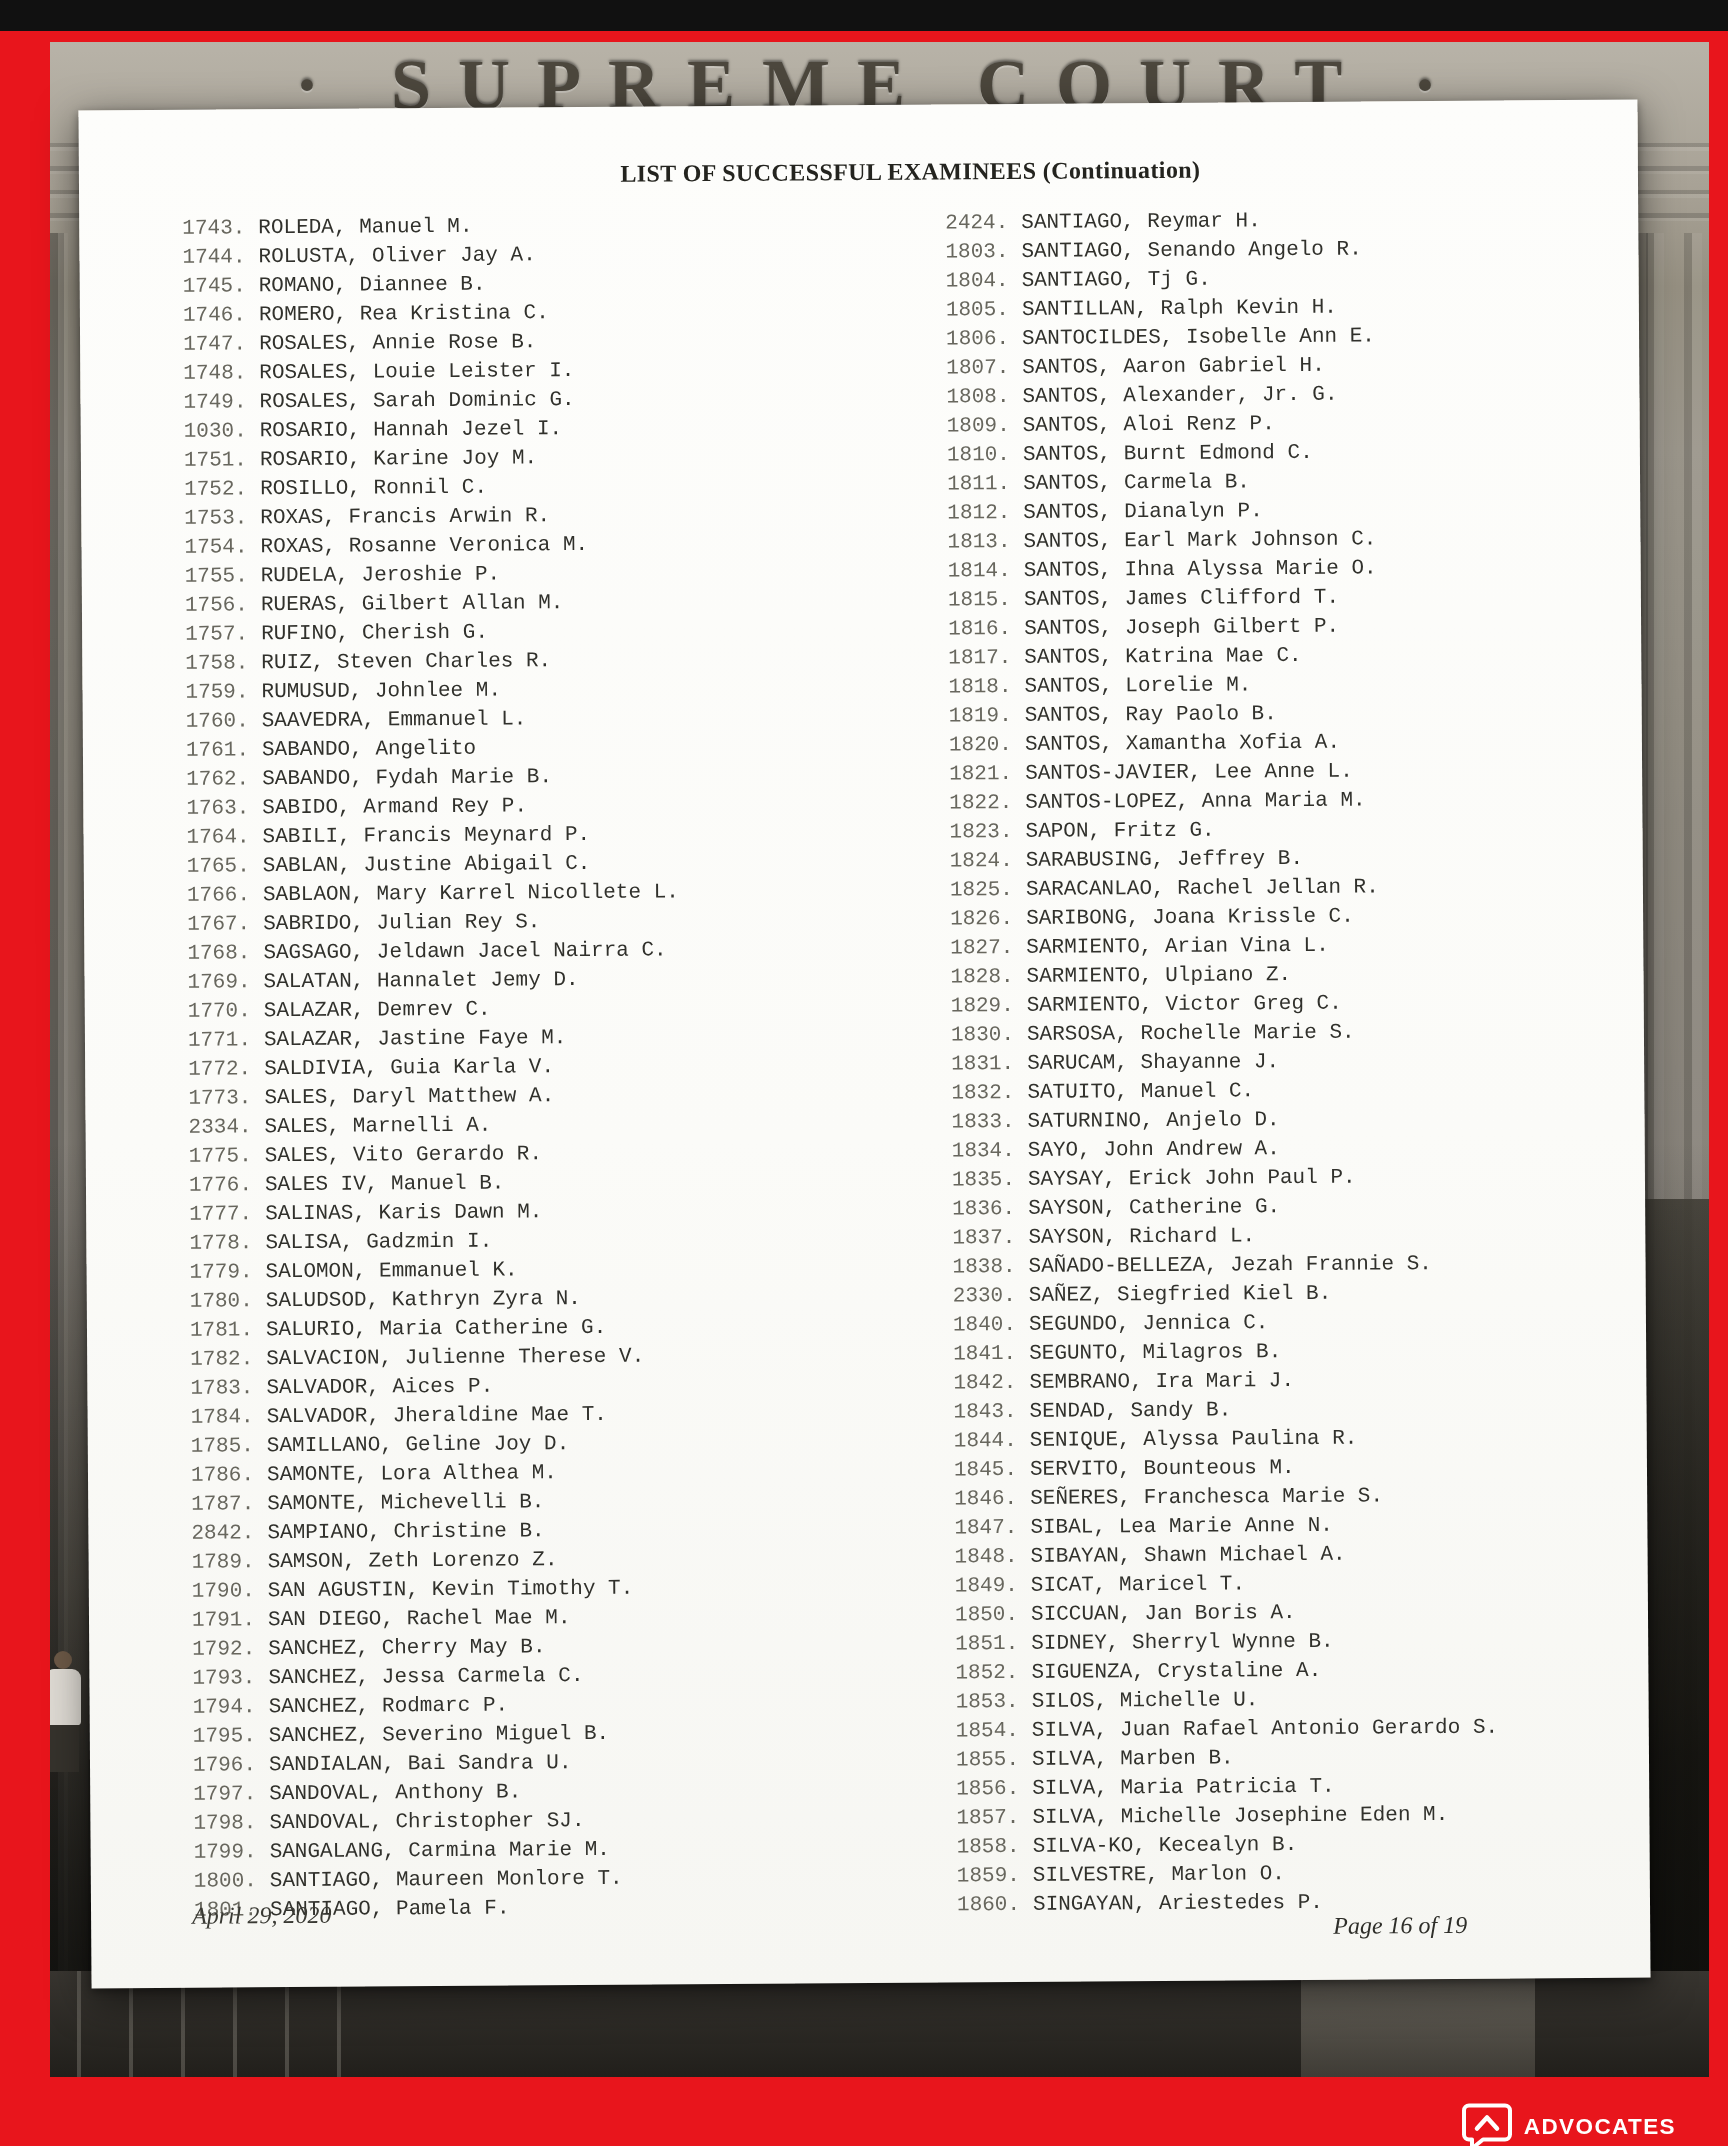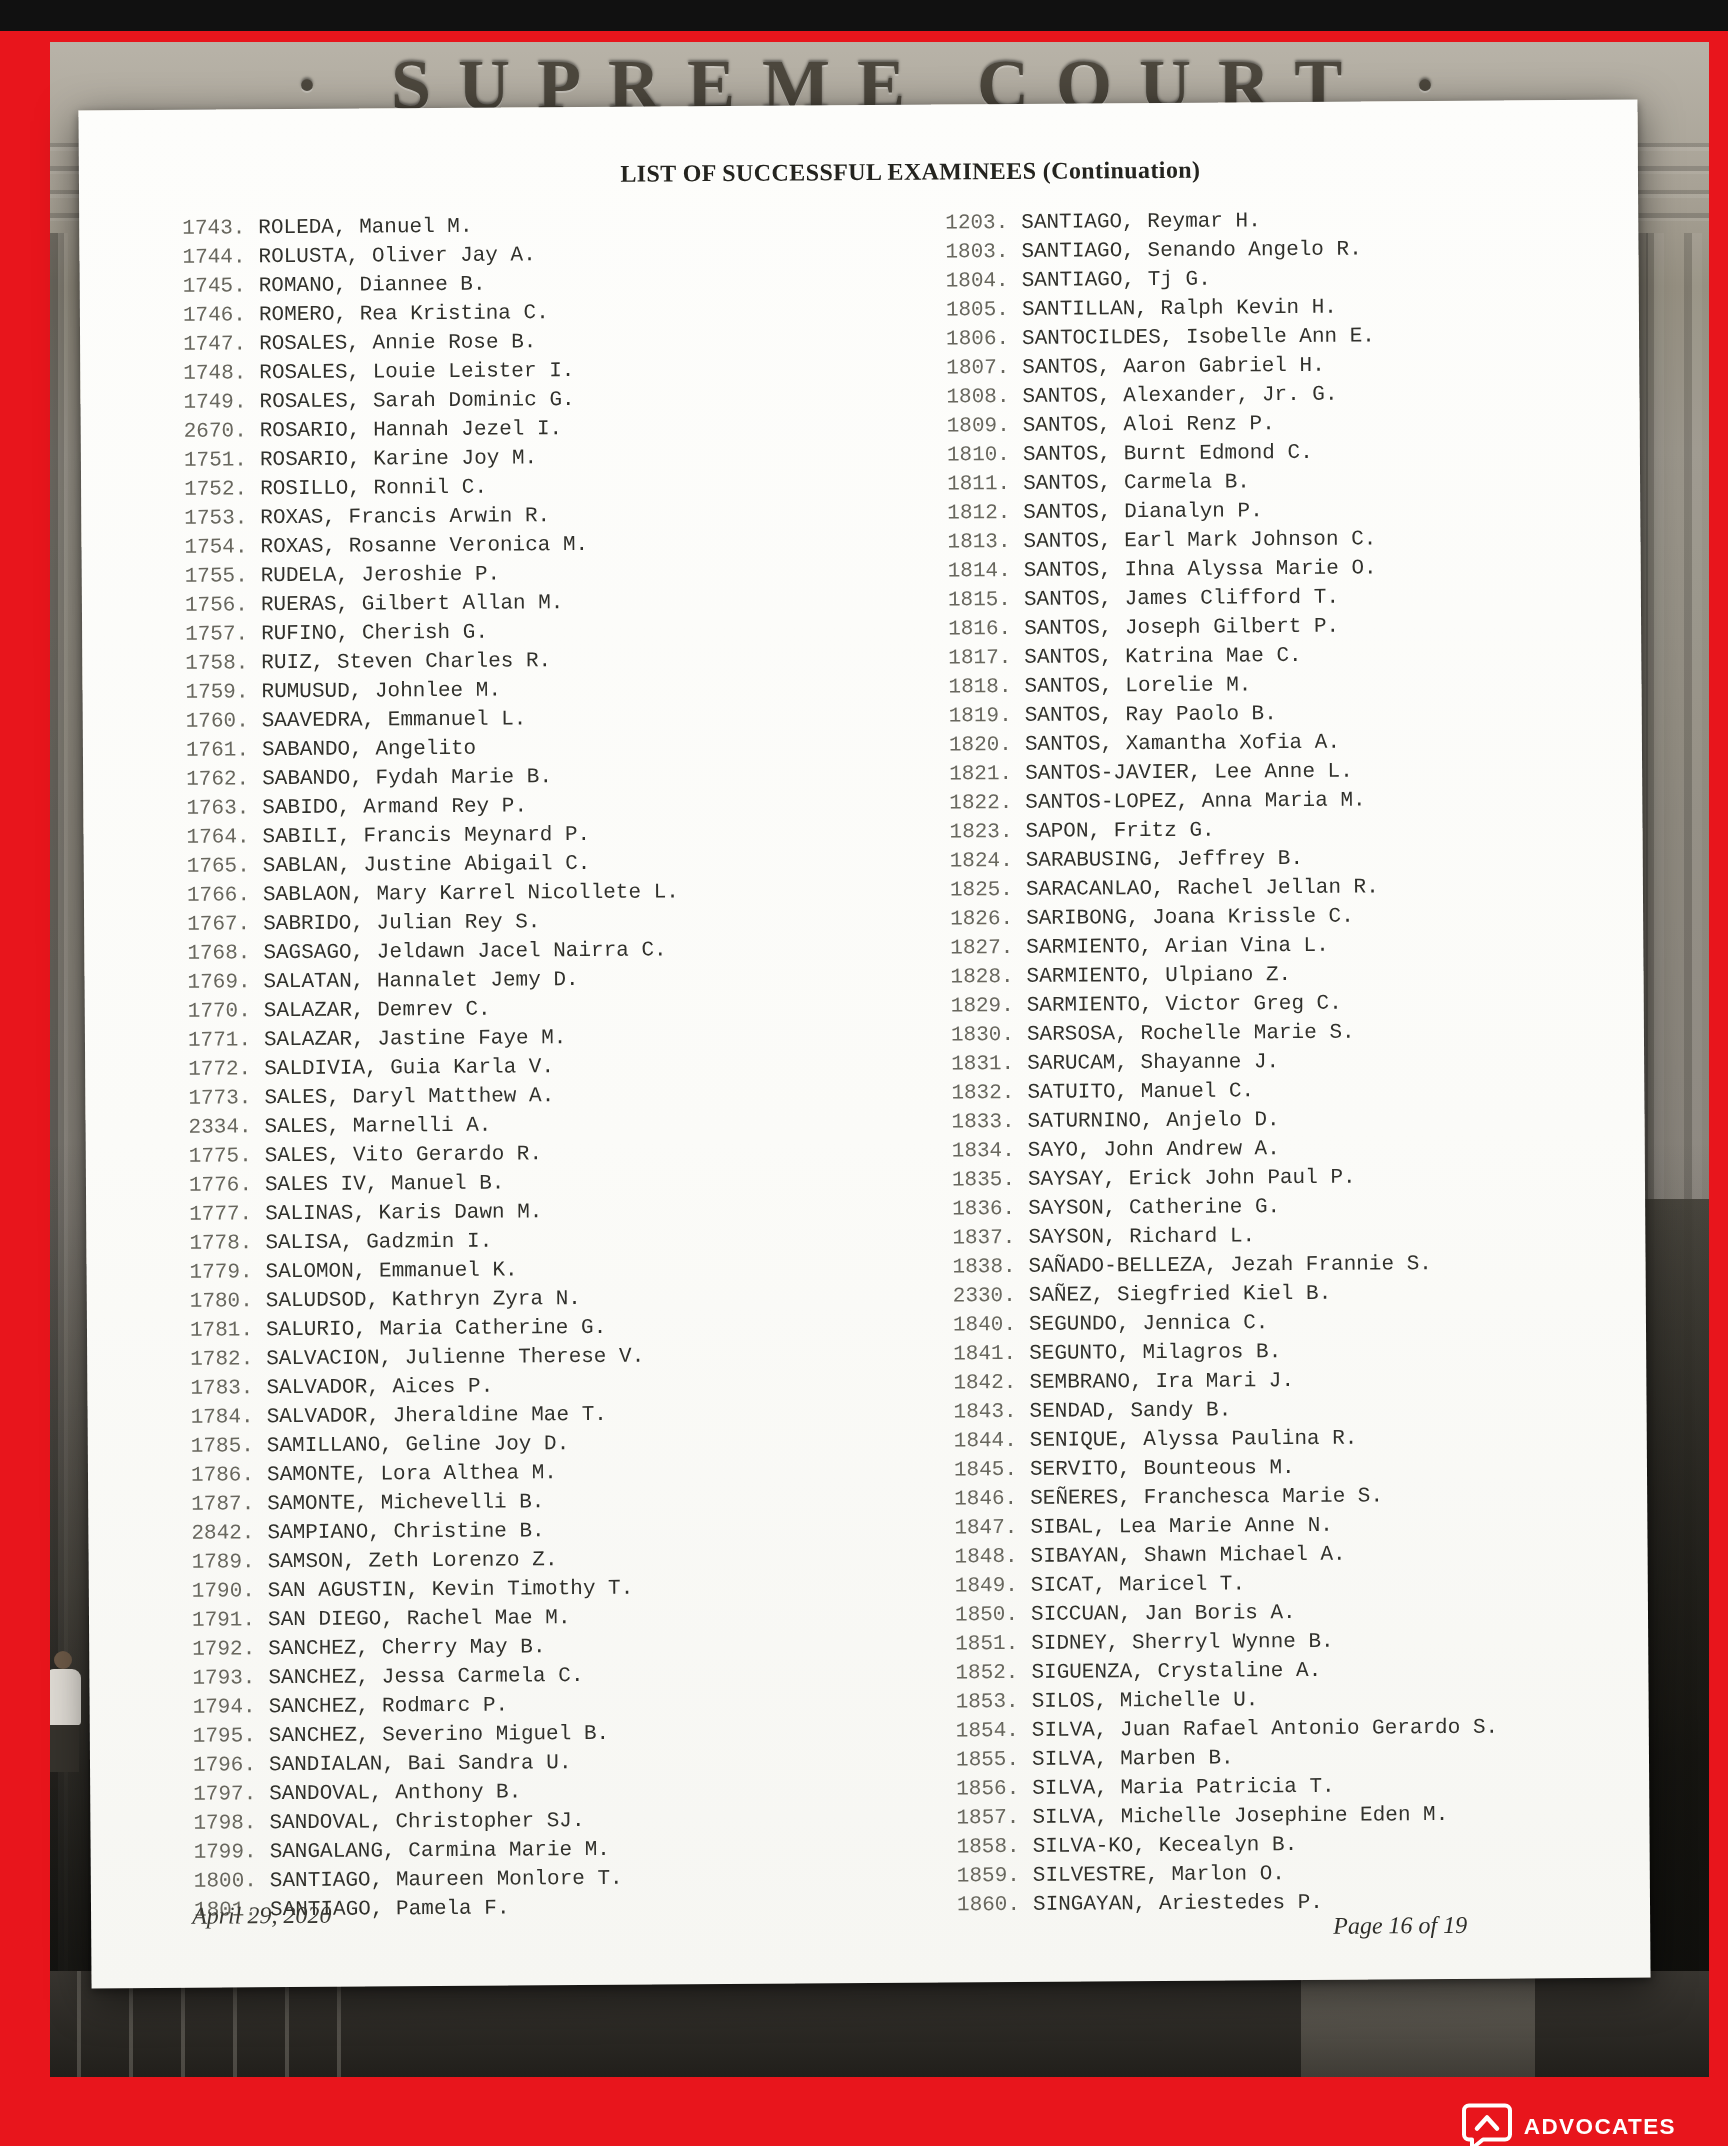--- a/index.html
+++ b/index.html
@@ -128,21 +128,21 @@
     <div class="doc-title">LIST OF SUCCESSFUL EXAMINEES (Continuation)</div>
 
     <div class="col col-left">
         <div class="row"><span class="no">1743.</span><span class="nm">ROLEDA, Manuel M.</span></div>
         <div class="row"><span class="no">1744.</span><span class="nm">ROLUSTA, Oliver Jay A.</span></div>
         <div class="row"><span class="no">1745.</span><span class="nm">ROMANO, Diannee B.</span></div>
         <div class="row"><span class="no">1746.</span><span class="nm">ROMERO, Rea Kristina C.</span></div>
         <div class="row"><span class="no">1747.</span><span class="nm">ROSALES, Annie Rose B.</span></div>
         <div class="row"><span class="no">1748.</span><span class="nm">ROSALES, Louie Leister I.</span></div>
         <div class="row"><span class="no">1749.</span><span class="nm">ROSALES, Sarah Dominic G.</span></div>
-        <div class="row"><span class="no">2670.</span><span class="nm">ROSARIO, Hannah Jezel I.</span></div>
+        <div class="row"><span class="no">1030.</span><span class="nm">ROSARIO, Hannah Jezel I.</span></div>
         <div class="row"><span class="no">1751.</span><span class="nm">ROSARIO, Karine Joy M.</span></div>
         <div class="row"><span class="no">1752.</span><span class="nm">ROSILLO, Ronnil C.</span></div>
         <div class="row"><span class="no">1753.</span><span class="nm">ROXAS, Francis Arwin R.</span></div>
         <div class="row"><span class="no">1754.</span><span class="nm">ROXAS, Rosanne Veronica M.</span></div>
         <div class="row"><span class="no">1755.</span><span class="nm">RUDELA, Jeroshie P.</span></div>
         <div class="row"><span class="no">1756.</span><span class="nm">RUERAS, Gilbert Allan M.</span></div>
         <div class="row"><span class="no">1757.</span><span class="nm">RUFINO, Cherish G.</span></div>
         <div class="row"><span class="no">1758.</span><span class="nm">RUIZ, Steven Charles R.</span></div>
         <div class="row"><span class="no">1759.</span><span class="nm">RUMUSUD, Johnlee M.</span></div>
         <div class="row"><span class="no">1760.</span><span class="nm">SAAVEDRA, Emmanuel L.</span></div>
@@ -183,21 +183,21 @@
         <div class="row"><span class="no">1795.</span><span class="nm">SANCHEZ, Severino Miguel B.</span></div>
         <div class="row"><span class="no">1796.</span><span class="nm">SANDIALAN, Bai Sandra U.</span></div>
         <div class="row"><span class="no">1797.</span><span class="nm">SANDOVAL, Anthony B.</span></div>
         <div class="row"><span class="no">1798.</span><span class="nm">SANDOVAL, Christopher SJ.</span></div>
         <div class="row"><span class="no">1799.</span><span class="nm">SANGALANG, Carmina Marie M.</span></div>
         <div class="row"><span class="no">1800.</span><span class="nm">SANTIAGO, Maureen Monlore T.</span></div>
         <div class="row"><span class="no">1801.</span><span class="nm">SANTIAGO, Pamela F.</span></div>
       </div>
 
     <div class="col col-right">
-        <div class="row"><span class="no">1203.</span><span class="nm">SANTIAGO, Reymar H.</span></div>
+        <div class="row"><span class="no">2424.</span><span class="nm">SANTIAGO, Reymar H.</span></div>
         <div class="row"><span class="no">1803.</span><span class="nm">SANTIAGO, Senando Angelo R.</span></div>
         <div class="row"><span class="no">1804.</span><span class="nm">SANTIAGO, Tj G.</span></div>
         <div class="row"><span class="no">1805.</span><span class="nm">SANTILLAN, Ralph Kevin H.</span></div>
         <div class="row"><span class="no">1806.</span><span class="nm">SANTOCILDES, Isobelle Ann E.</span></div>
         <div class="row"><span class="no">1807.</span><span class="nm">SANTOS, Aaron Gabriel H.</span></div>
         <div class="row"><span class="no">1808.</span><span class="nm">SANTOS, Alexander, Jr. G.</span></div>
         <div class="row"><span class="no">1809.</span><span class="nm">SANTOS, Aloi Renz P.</span></div>
         <div class="row"><span class="no">1810.</span><span class="nm">SANTOS, Burnt Edmond C.</span></div>
         <div class="row"><span class="no">1811.</span><span class="nm">SANTOS, Carmela B.</span></div>
         <div class="row"><span class="no">1812.</span><span class="nm">SANTOS, Dianalyn P.</span></div>

